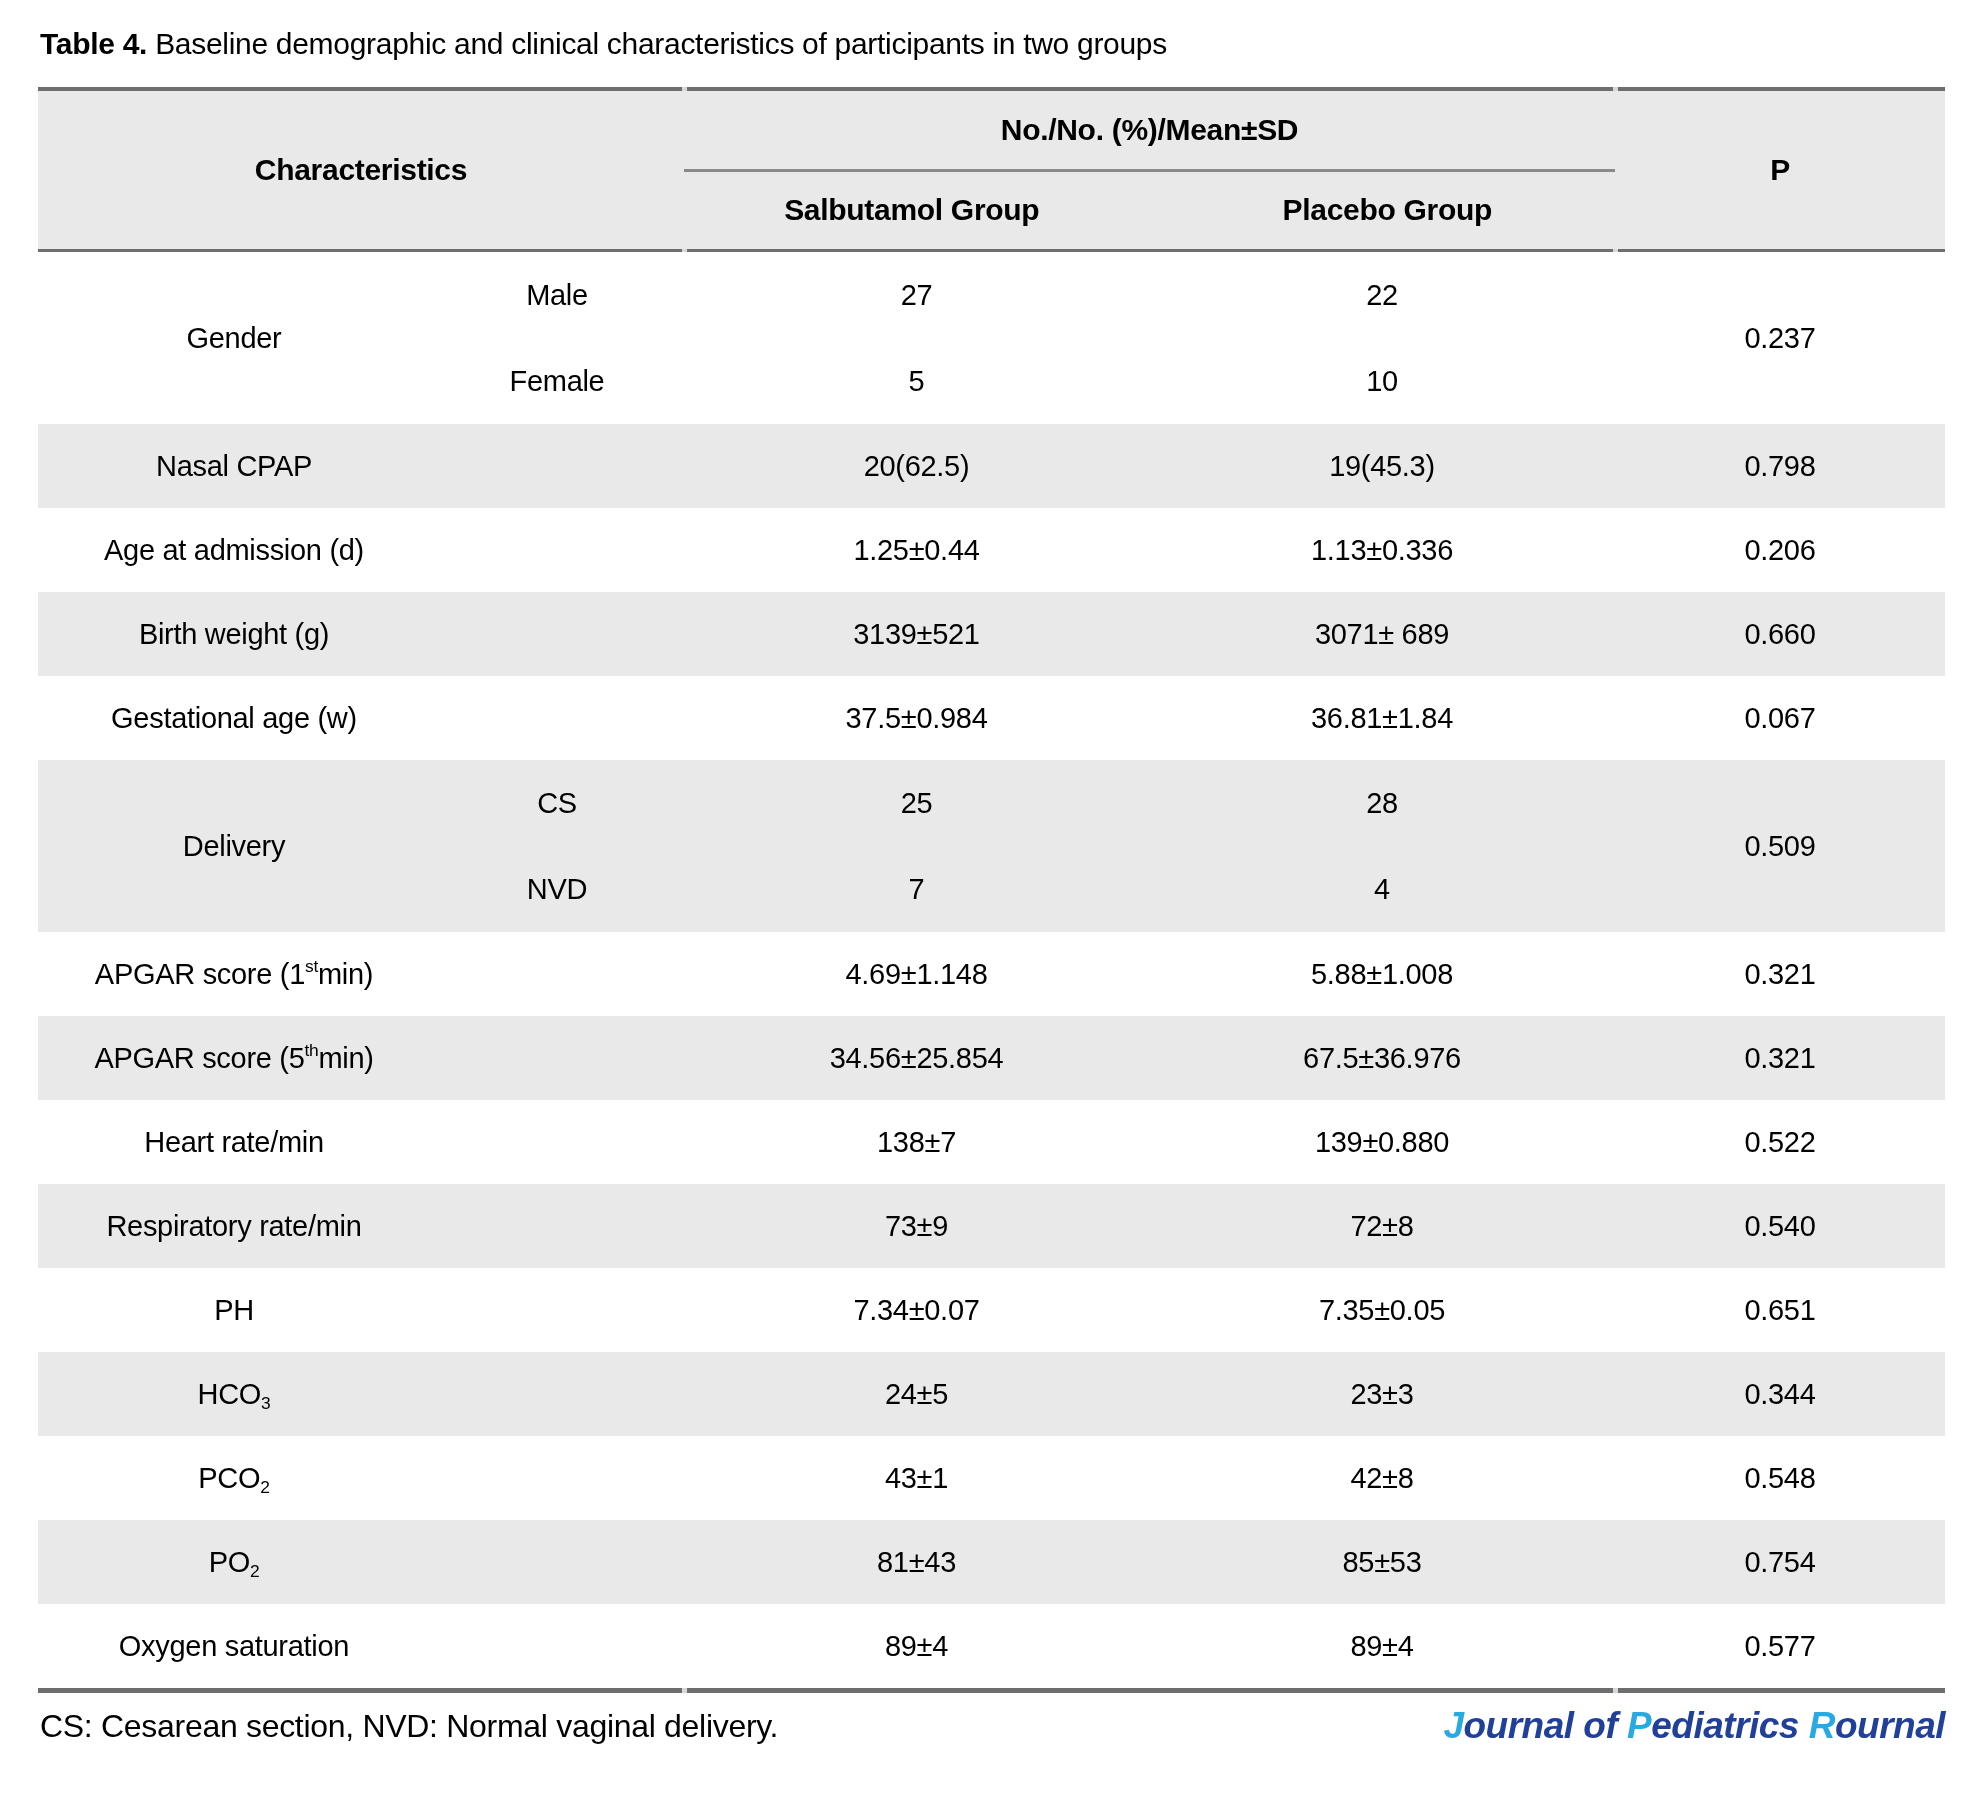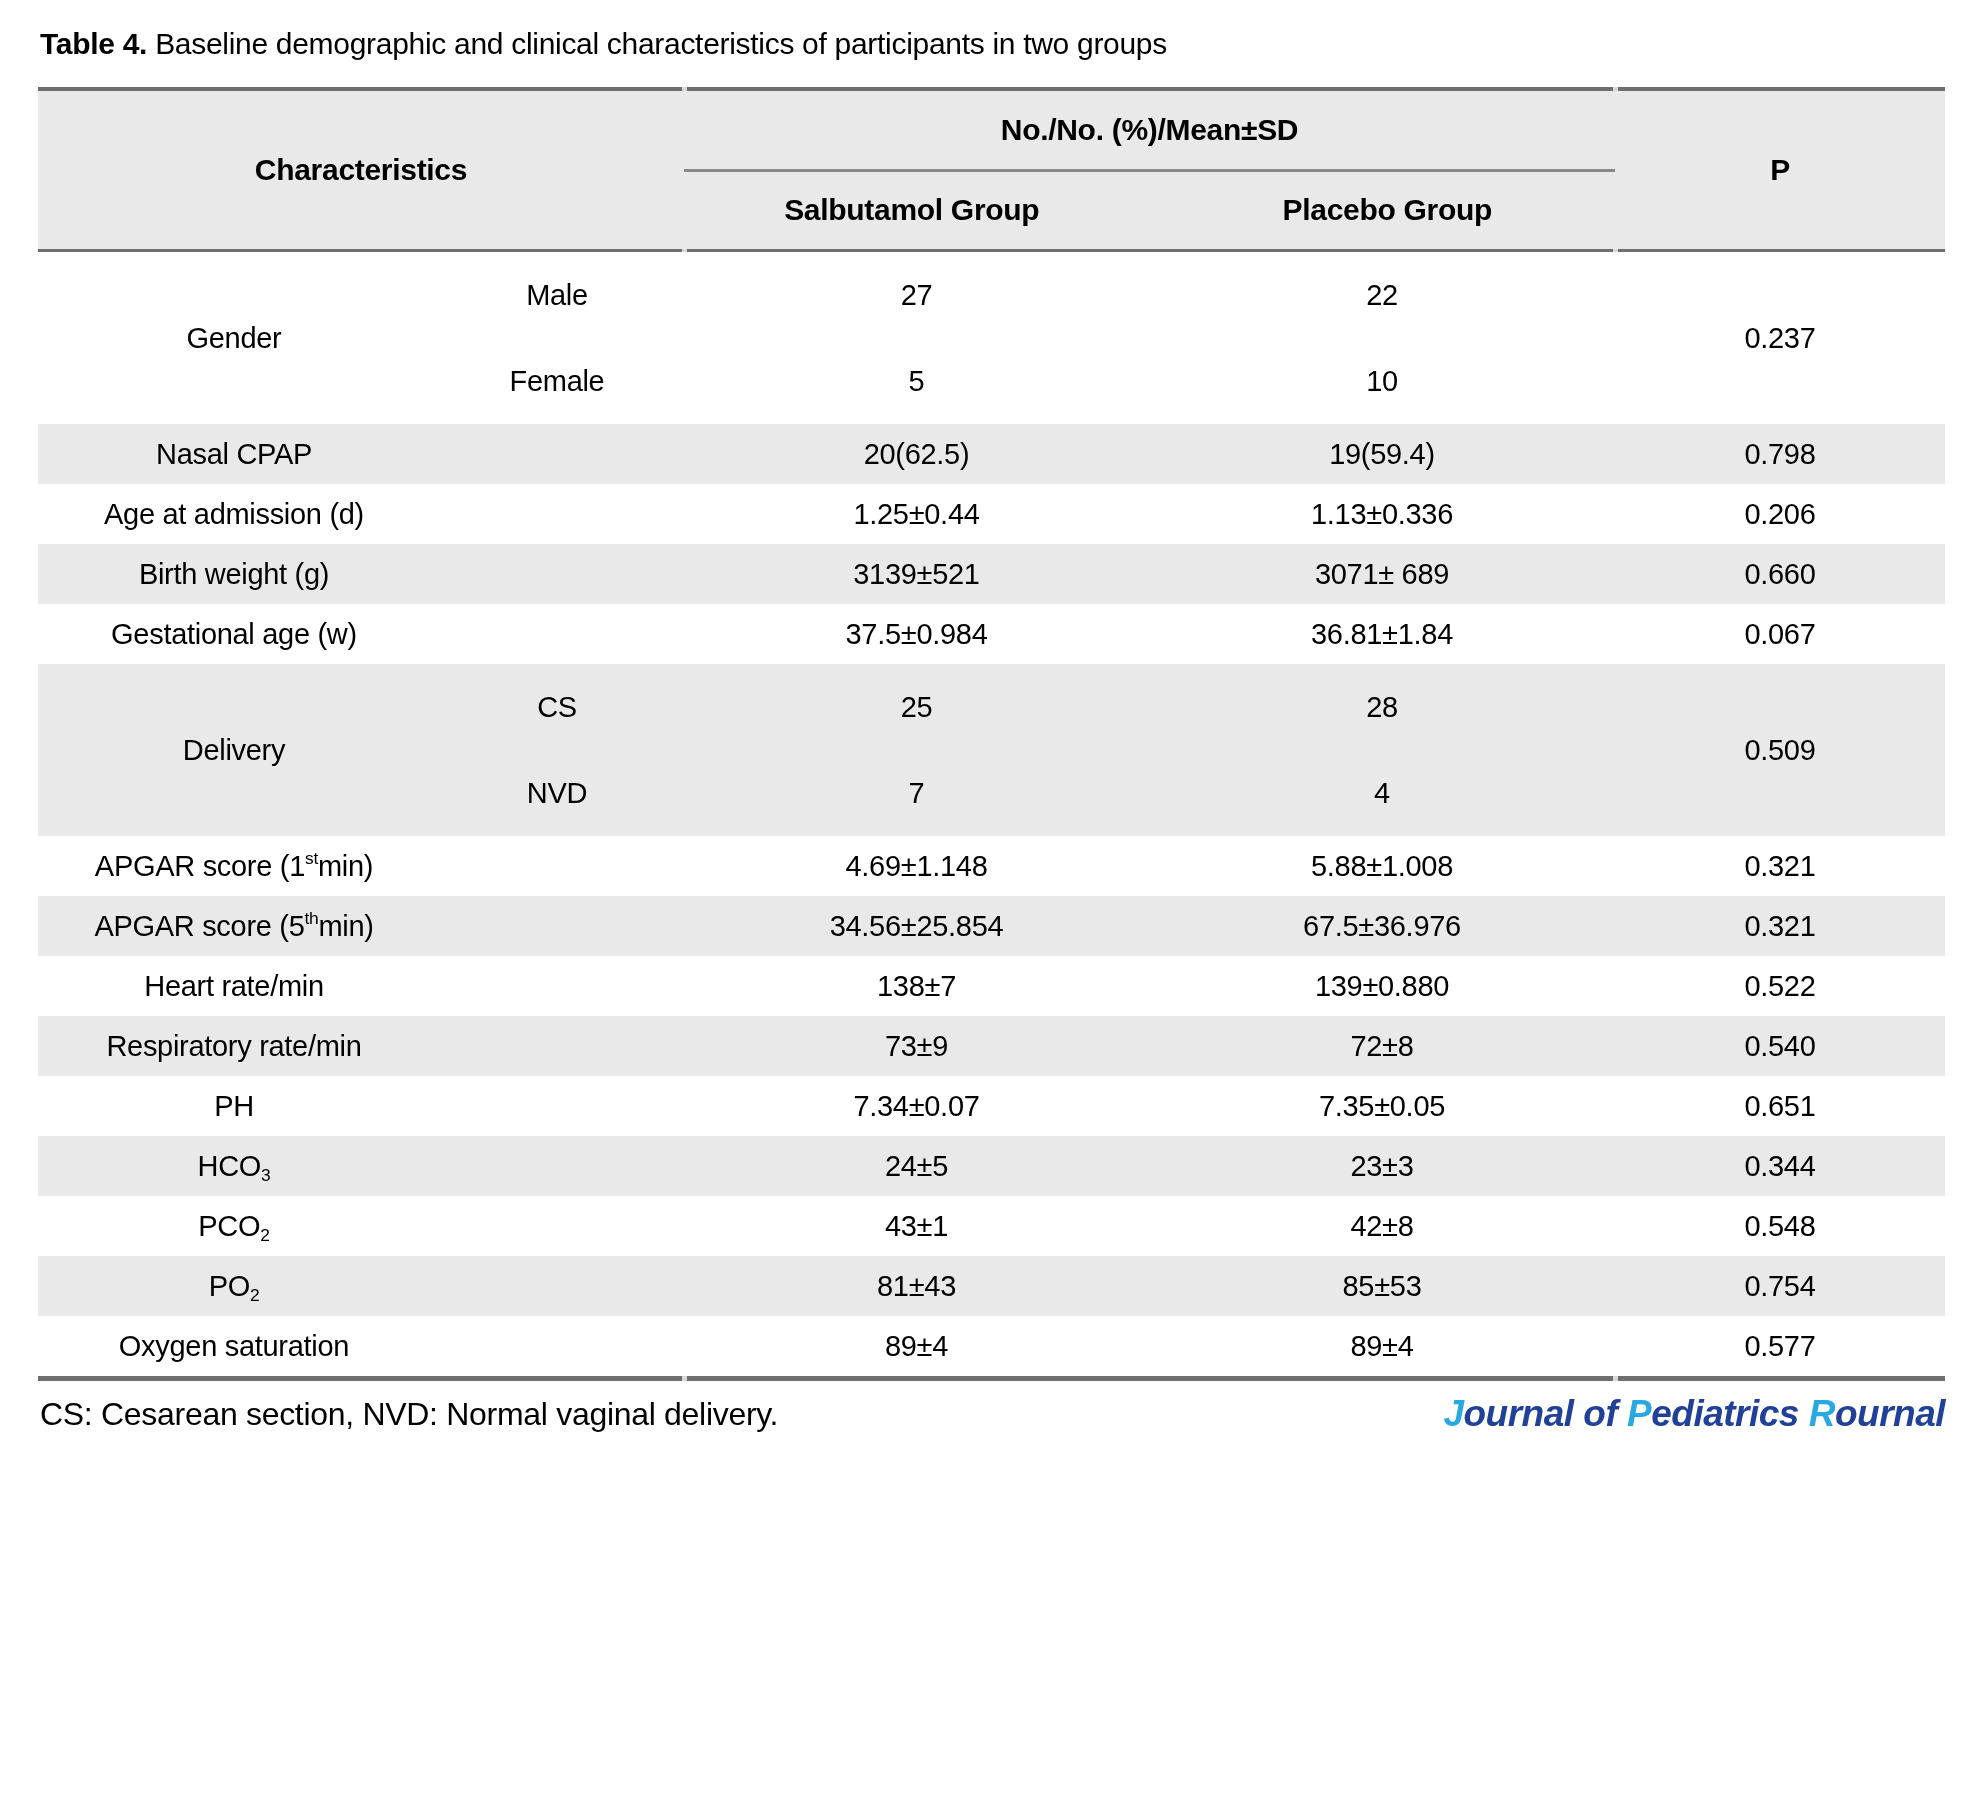--- a/index.html
+++ b/index.html
@@ -56,21 +56,21 @@
   .th-char, .th-p { display: flex; align-items: center; justify-content: center; }
   .th-group { display: flex; flex-direction: column; }
   .group-title { flex: 1; display: flex; align-items: center; justify-content: center; }
   .group-divider { height: 3px; width: 100%; background: var(--divider); }
   .group-cols { flex: 1; display: flex; gap: 20px; }
   .group-cols .th { flex: 1; display: flex; align-items: center; justify-content: center; }
 
   .row {
     display: grid;
     grid-template-columns: 392px 254px 465px 466px 330px;
-    height: 60px;
+    height: 84px;
     font-size: 29px;
   }
   .row.tall { height: 172px; }
   .row.shaded { background: var(--shade); }
   .cell { display: flex; align-items: center; justify-content: center; text-align: center; }
   .stack { display: flex; flex-direction: column; align-items: stretch; justify-content: center; }
   .stack .line { flex: 1; display: flex; align-items: center; justify-content: center; }
 
   sub { font-size: 60%; line-height: 0; position: relative; top: 0.5em;  vertical-align: baseline; }
   sup { font-size: 60%; line-height: 0; position: relative; top: -0.45em; vertical-align: baseline; }
@@ -139,21 +139,21 @@
             <div class="line">10</div>
           </div>
           <div class="cell">0.237</div>
         </div>
         <div class="row shaded">
           <div class="cell">
             <span>Nasal CPAP</span>
           </div>
           <div class="cell stack"></div>
           <div class="cell">20(62.5)</div>
-          <div class="cell">19(59.4)</div>
+          <div class="cell">19(45.3)</div>
           <div class="cell">0.798</div>
         </div>
         <div class="row">
           <div class="cell">
             <span>Age at admission (d)</span>
           </div>
           <div class="cell stack"></div>
           <div class="cell">1.25±0.44</div>
           <div class="cell">1.13±0.336</div>
           <div class="cell">0.206</div>

